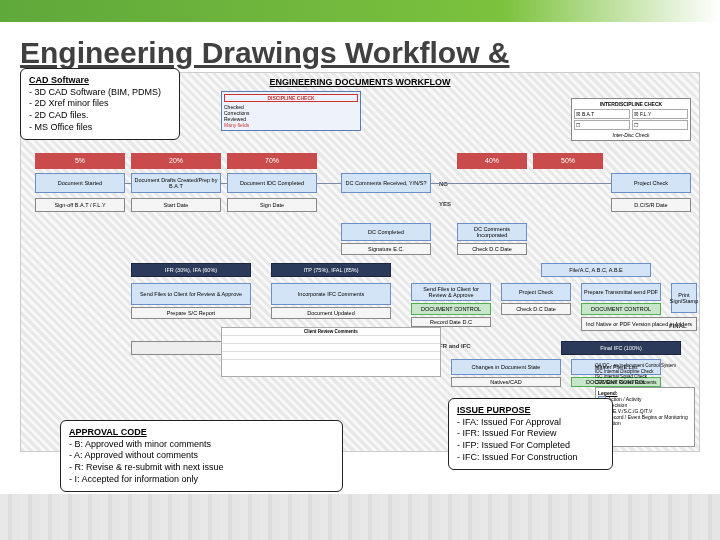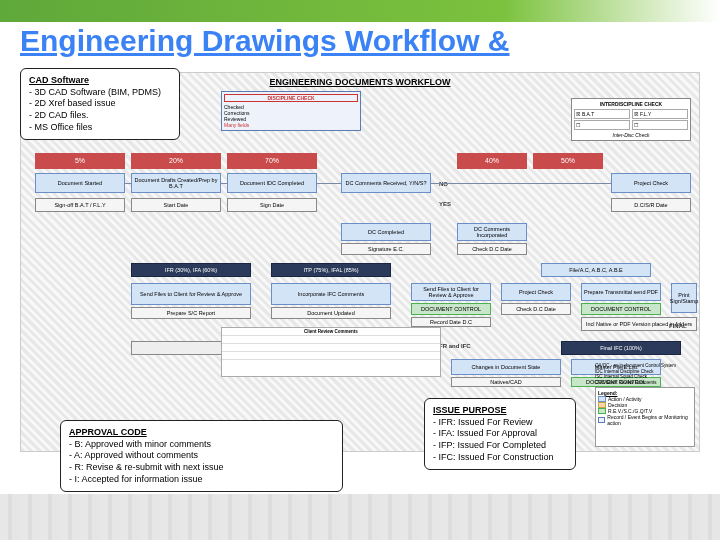--- a/index.html
+++ b/index.html
@@ -1,18 +1,18 @@
 <!DOCTYPE html>
 <html><head>
 <meta charset="utf-8">
 <style>
   * { box-sizing: border-box; margin: 0; padding: 0; }
   body { width: 720px; height: 540px; font-family: Arial, sans-serif; background: #fff; position: relative; overflow: hidden; }
   .top-banner { position: absolute; top: 0; left: 0; width: 720px; height: 22px; background: linear-gradient(90deg, #5fa83a 0%, #7cc23e 70%, #fff 100%); }
-  .title { position: absolute; top: 24px; left: 20px; font-size: 30px; font-weight: bold; color: #3b82f6; text-decoration: underline; }
+  .title { position: absolute; top: 36px; left: 20px; font-size: 30px; font-weight: bold; color: #404040; text-decoration: underline; }
   .callout { position: absolute; background: #fff; border: 1px solid #222; border-radius: 6px; padding: 6px 8px; font-size: 9px; line-height: 1.3; z-index: 20; }
   .callout .hd { font-weight: bold; text-decoration: underline; }
   .diagram { position: absolute; top: 72px; left: 20px; width: 680px; height: 380px; background: #fafafa; border: 1px solid #ccc; }
   .diag-title { position: absolute; top: 4px; left: 50%; transform: translateX(-50%); font-size: 9px; font-weight: bold; text-decoration: underline; }
   .swimlane-head { position: absolute; top: 80px; height: 16px; font-size: 7px; color: #fff; text-align: center; line-height: 16px; }
   .node { position: absolute; font-size: 5.5px; text-align: center; padding: 2px; border: 1px solid #888; background: #f5f5f5; display: flex; align-items: center; justify-content: center; line-height: 1.1; }
   .node.blue { background: #d4e4f7; border-color: #6b8ec7; }
   .node.dark { background: #2b3a5a; color: #fff; border-color: #1a2640; }
   .node.green { background: #c8e6c9; border-color: #4caf50; }
   .legend { position: absolute; right: 4px; bottom: 4px; width: 100px; height: 60px; font-size: 5px; border: 1px solid #999; background: #fff; padding: 2px; }
@@ -29,37 +29,37 @@
 </style>
 </head>
 <body>
 
 <div class="top-banner"></div>
 <div class="title">Engineering Drawings Workflow &amp;</div>
 
 <div class="callout" style="top:68px;left:20px;width:160px">
   <div class="hd">CAD Software</div>
   <div>- 3D CAD Software (BIM, PDMS)</div>
-  <div>- 2D Xref based issue</div>
+  <div>- 2D Xref minor files</div>
   <div>- 2D CAD files.</div>
   <div>- MS Office files</div>
 </div>
 
 <div class="callout" style="top:420px;left:60px;width:283px">
   <div class="hd">APPROVAL CODE</div>
   <div>- B: Approved with minor comments</div>
   <div>- A: Approved without comments</div>
   <div>- R: Revise &amp; re-submit with next issue</div>
-  <div>- I: Accepted for information issue</div>
+  <div>- I: Accepted for information only</div>
 </div>
 
-<div class="callout" style="top:398px;left:424px;width:152px">
+<div class="callout" style="top:398px;left:448px;width:165px">
   <div class="hd">ISSUE PURPOSE</div>
+  <div>- IFA: Issued For Approval</div>
   <div>- IFR: Issued For Review</div>
-  <div>- IFA: Issued For Approval</div>
   <div>- IFP: Issued For Completed</div>
   <div>- IFC: Issued For Construction</div>
 </div>
 
 <div class="diagram hashfill">
   <div class="diag-title">ENGINEERING DOCUMENTS WORKFLOW</div>
 
   <div class="sidebox" style="top:18px;left:200px;width:140px">
     <div style="border:1px solid #c33;color:#c33;font-weight:bold;text-align:center;margin-bottom:2px">DISCIPLINE CHECK</div>
     <div>Checked</div>

